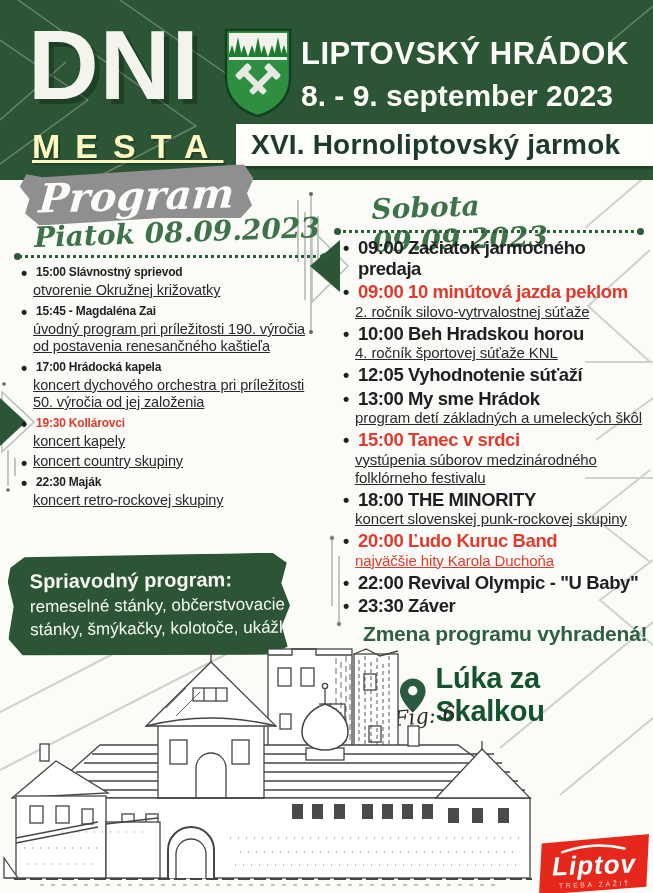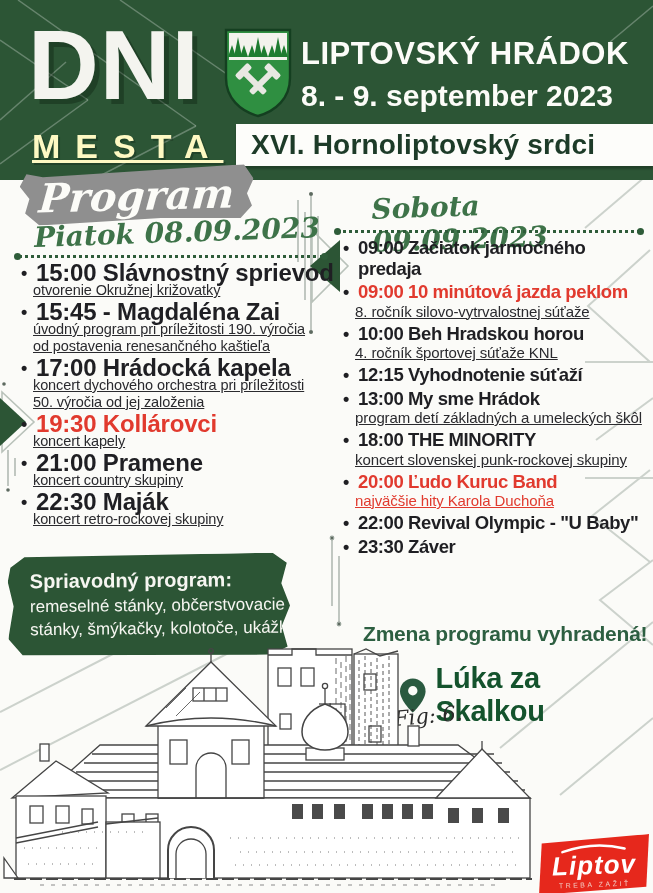--- a/index.html
+++ b/index.html
@@ -38,21 +38,21 @@
   .dotline::before{left:-4px;}
   .dotline::after{right:-4px;}
   .dot-f{left:18px;top:255px;width:306px;}
   .dot-s{left:338px;top:230px;width:302px;}
   
   .events{position:absolute;}
   #friday-events{left:20px;top:263px;width:312px;}
   #saturday-events{left:342px;top:238px;width:306px;}
   .event{position:relative;padding-left:16px;margin-bottom:3px;}
   .event::before{content:"\2022";position:absolute;left:1px;top:0;font-size:18px;font-weight:700;color:#1f1f23;}
-  .event .t{font-size:24px;font-weight:700;line-height:19px;color:var(--text-dark);
+  .event .t{font-size:12px;font-weight:700;line-height:19px;color:var(--text-dark);
             letter-spacing:-.2px;white-space:nowrap;}
   #saturday-events .event .t{font-size:18.5px;line-height:20.5px;letter-spacing:-.4px;}
   .event .s{font-size:14.5px;line-height:17px;color:#2a2a2e;margin-left:-3px;white-space:nowrap;letter-spacing:-.1px;text-decoration:underline;}
   #saturday-events .event .s{font-size:15px;line-height:18px;}
   .event.red .t{color:var(--red);}
   .event .s.red{color:var(--red);}
   
   .green-box{position:absolute;left:8px;top:554px;width:282px;height:102px;background:var(--green-dark);
       color:#f6f6f1;transform:rotate(-.6deg);padding:0;
       clip-path:polygon(1% 12%,6% 2%,94% 0%,99% 10%,97% 30%,100% 52%,97% 72%,99% 92%,93% 100%,5% 98%,0% 82%,2% 50%,0% 26%);}
@@ -160,21 +160,21 @@
           </g>
         <g transform="rotate(-45)">
             <rect x="-3" y="-20" width="6" height="30" rx="2" fill="#e8e8e2"></rect>
             <rect x="-9" y="-24" width="18" height="7" rx="2" fill="#e8e8e2"></rect>
           </g>
       </g>
     </svg>
     <div class="city">LIPTOVSKÝ HRÁDOK</div>
     <div class="dates">8. - 9. september 2023</div>
     <div class="jarmok-strip">
-      <span>XVI. Hornoliptovský srdci</span>
+      <span>XVI. Hornoliptovský jarmok</span>
     </div>
   </header>
 
   <div class="program-brush">
     <span>Program</span>
   </div>
 
   <h2 class="script h-friday">Piatok 08.09.2023</h2>
   <div class="dotline dot-f"></div>
   <div class="events" id="friday-events">
@@ -190,50 +190,54 @@
       <div class="event">
         <div class="t">17:00 Hrádocká kapela</div>
         <div class="s">koncert dychového orchestra pri príležitosti</div>
         <div class="s">50. výročia od jej založenia</div>
       </div>
       <div class="event red">
         <div class="t">19:30 Kollárovci</div>
         <div class="s">koncert kapely</div>
       </div>
       <div class="event">
-        <div class="t">21:00 Pramene</div>
         <div class="s">koncert country skupiny</div>
       </div>
       <div class="event">
         <div class="t">22:30 Maják</div>
         <div class="s">koncert retro-rockovej skupiny</div>
       </div>
     </div>
 
   <h2 class="script h-saturday">Sobota 09.09.2023</h2>
   <div class="dotline dot-s"></div>
   <div class="events" id="saturday-events">
       <div class="event">
         <div class="t">09:00 Začiatok jarmočného</div>
         <div class="t">predaja</div>
       </div>
       <div class="event red">
         <div class="t">09:00 10 minútová jazda peklom</div>
-        <div class="s">8. ročník silovo-vytrvalostnej súťaže</div>
+        <div class="s">2. ročník silovo-vytrvalostnej súťaže</div>
       </div>
       <div class="event">
         <div class="t">10:00 Beh Hradskou horou</div>
         <div class="s">4. ročník športovej súťaže KNL</div>
       </div>
       <div class="event">
-        <div class="t">12:15 Vyhodnotenie súťaží</div>
+        <div class="t">12:05 Vyhodnotenie súťaží</div>
       </div>
       <div class="event">
         <div class="t">13:00 My sme Hrádok</div>
         <div class="s">program detí základných a umeleckých škôl</div>
+      </div>
+      <div class="event red">
+        <div class="t">15:00 Tanec v srdci</div>
+        <div class="s">vystúpenia súborov medzinárodného</div>
+        <div class="s">folklórneho festivalu</div>
       </div>
       <div class="event">
         <div class="t">18:00 THE MINORITY</div>
         <div class="s">koncert slovenskej punk-rockovej skupiny</div>
       </div>
       <div class="event red">
         <div class="t">20:00 Ľudo Kuruc Band</div>
         <div class="s red">najväčšie hity Karola Duchoňa</div>
       </div>
       <div class="event">

